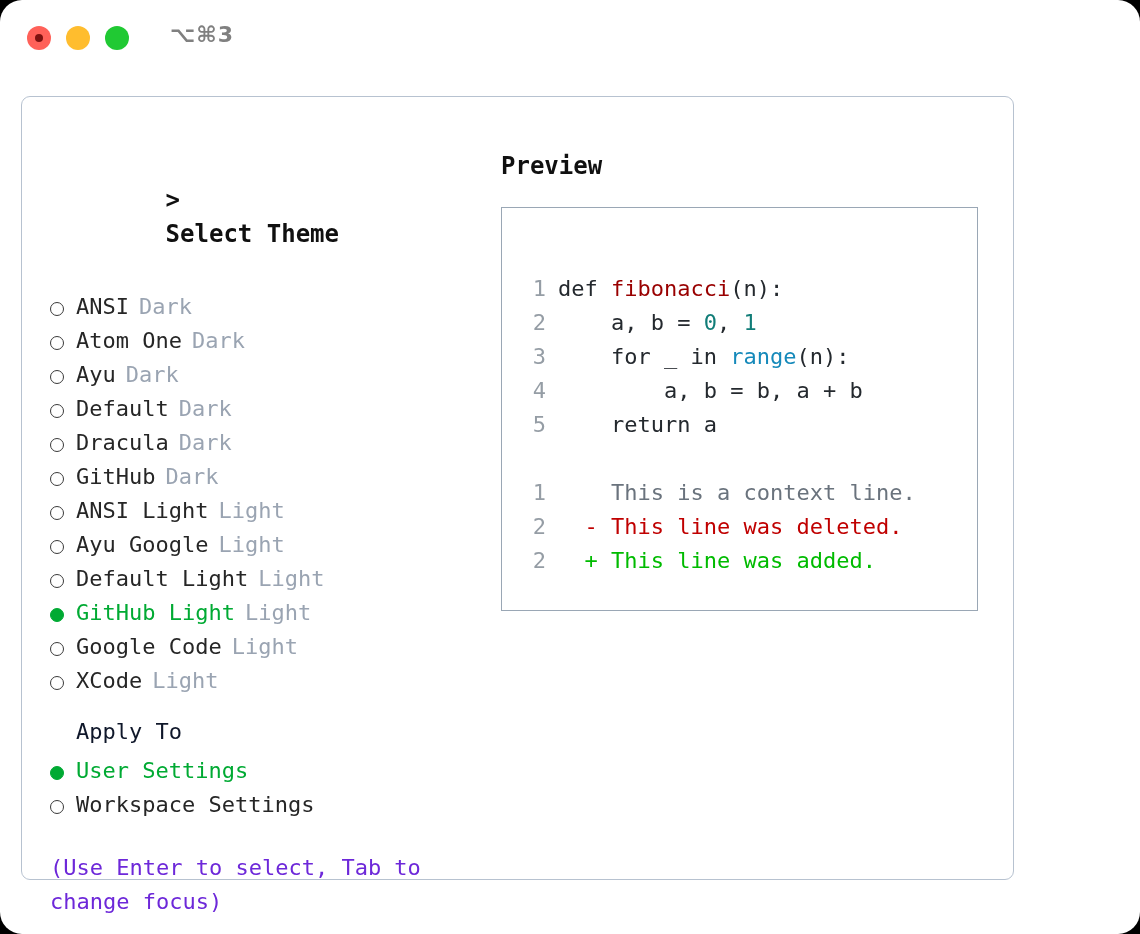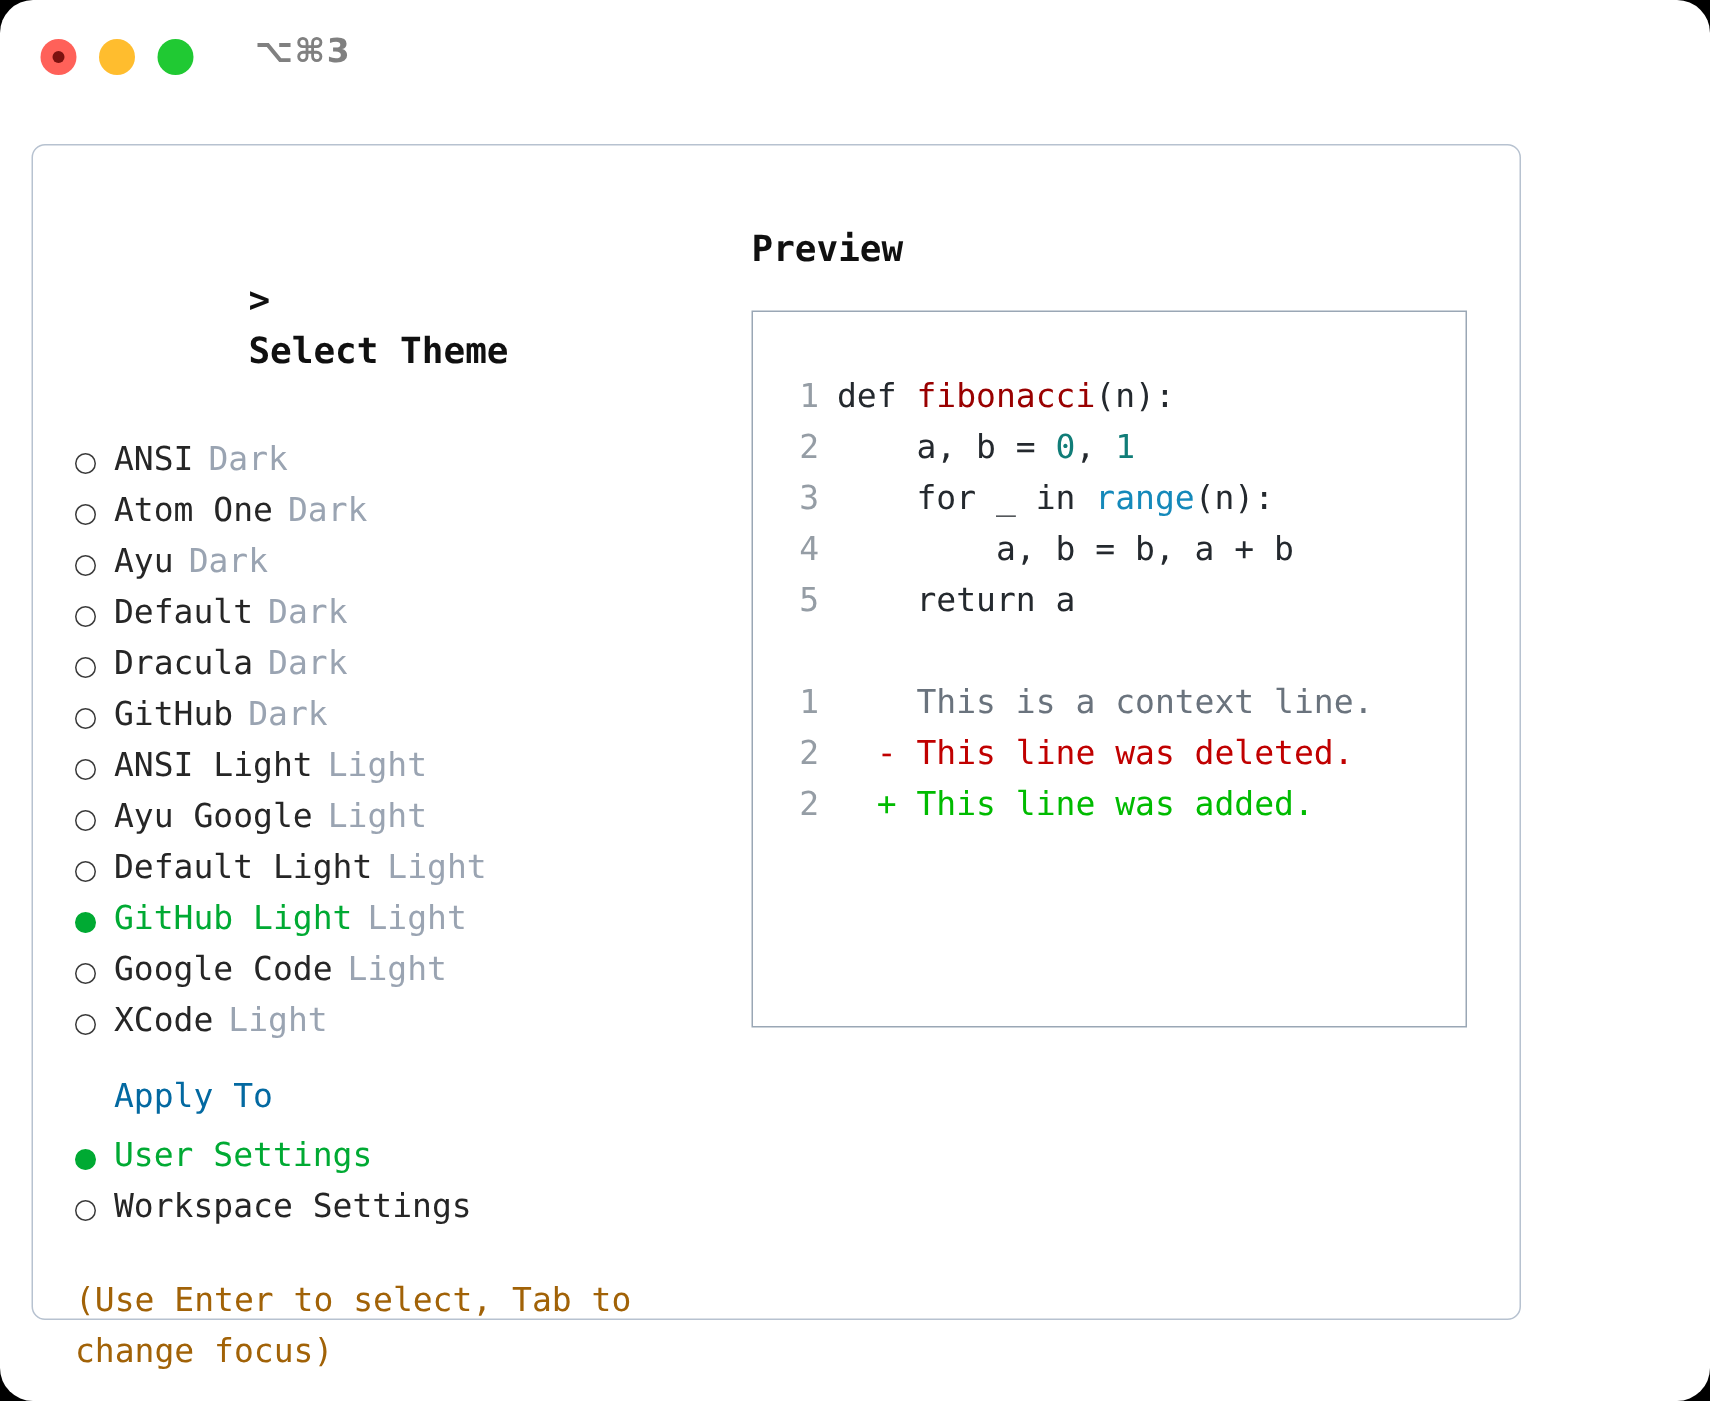--- a/index.html
+++ b/index.html
@@ -130,50 +130,50 @@
   }
   .opt-label { color: #262626; }
   .opt-row.sel .opt-label { color: #00aa33; }
   .opt-tag {
     color: #9aa4b2;
     margin-left: 10px;
   }
 
   .subhead {
     font-size: 22px;
-    color: #0369a1;
+    color: #0f172a;
     line-height: 34px;
     margin-left: 26px;
     white-space: pre;
   }
   .spacer-34 { height: 34px; }
   .spacer-22 { height: 22px; }
 
   .hint {
     font-size: 22px;
-    color: #a16207;
+    color: #6d28d9;
     line-height: 34px;
     width: 400px;
   }
 
   
   .preview-title {
     font-size: 24px;
     font-weight: bold;
     color: #101010;
     line-height: 34px;
   }
   .preview-box {
     margin-top: 24px;
     width: 477px;
-    height: 478px;
+    height: 404px;
     border: 1.6px solid #9aa7b5;
     box-sizing: border-box;
     background: #ffffff;
-    padding: 40px 0 0 22px;
+    padding: 64px 0 0 22px;
   }
   .code-line {
     font-size: 22px;
     line-height: 34px;
     white-space: pre;
     color: #24292e;
   }
   .ln {
     display: inline-block;
     width: 22px;

